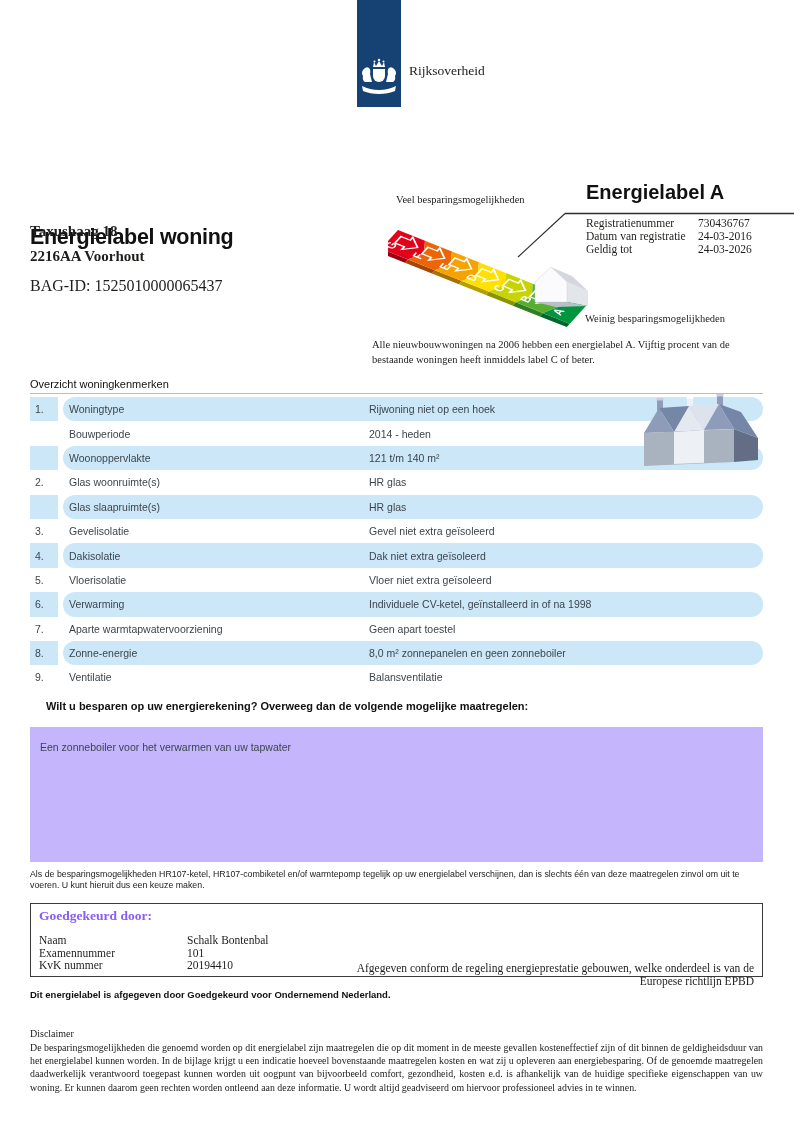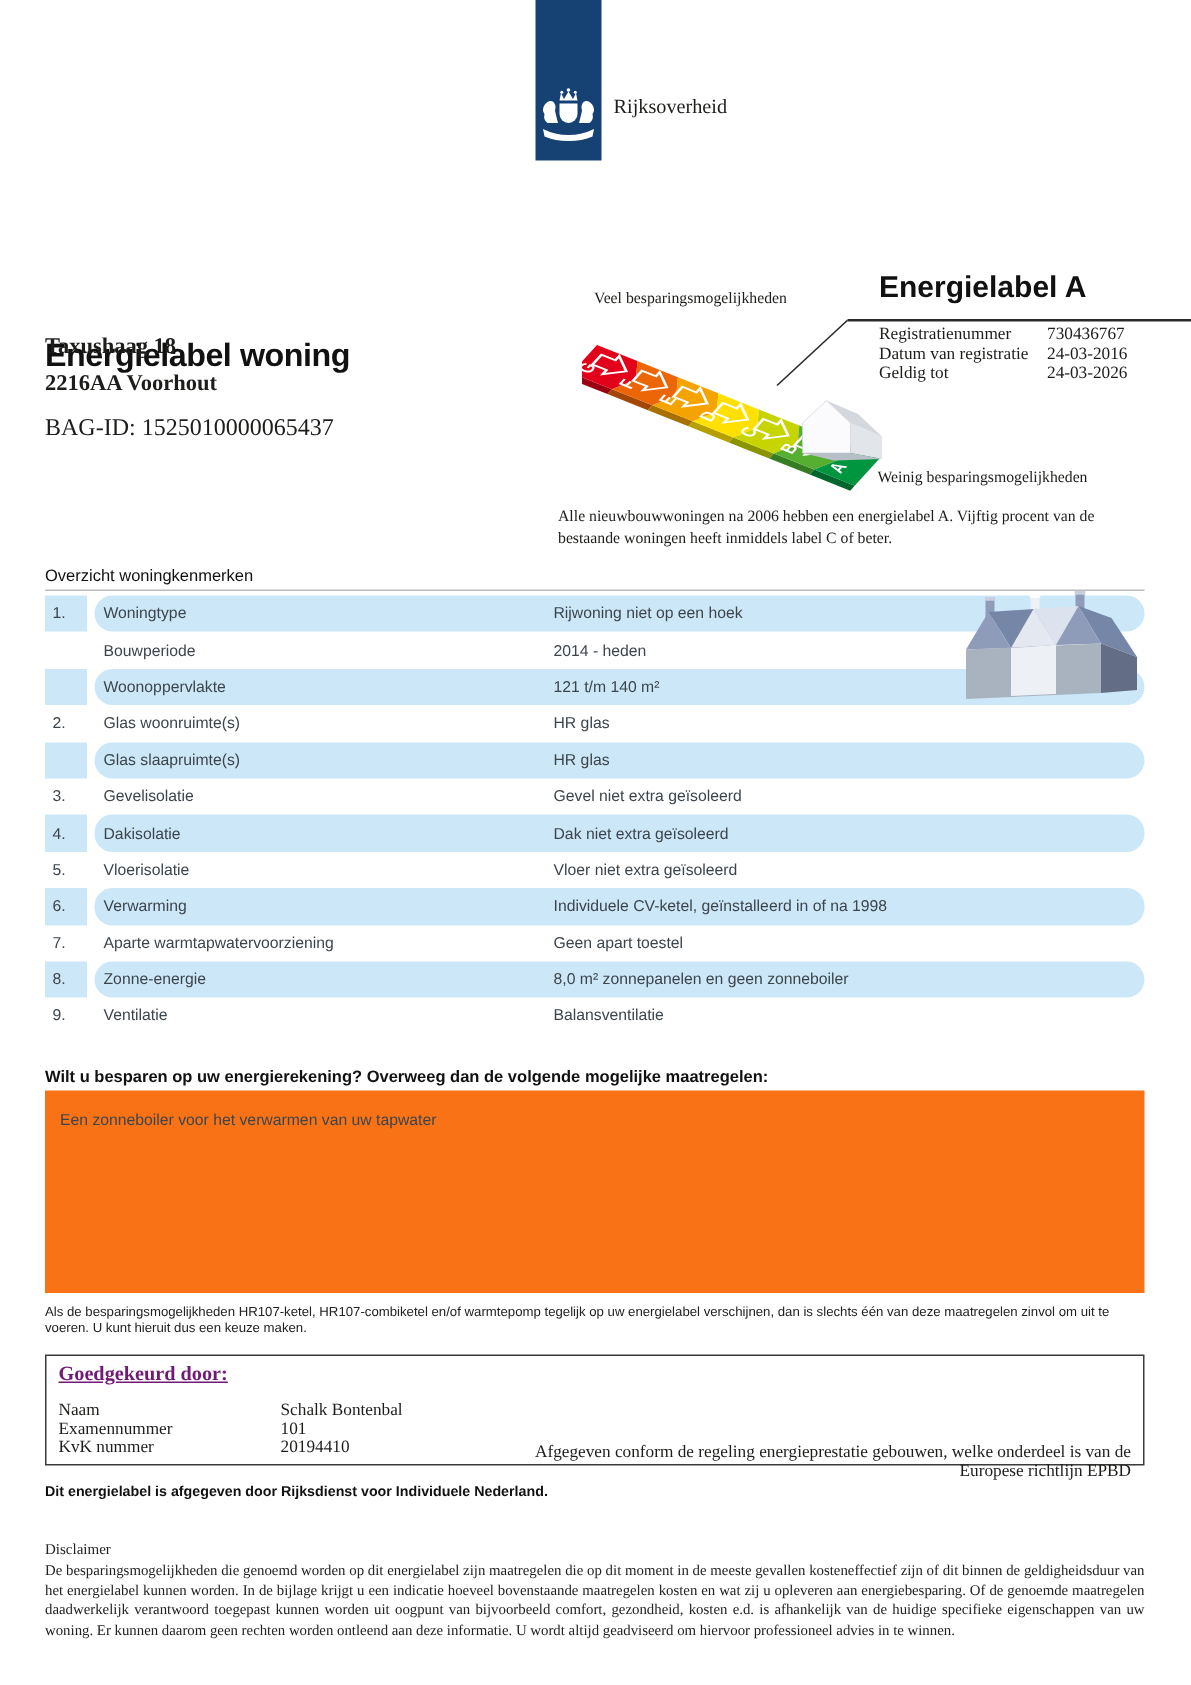--- a/index.html
+++ b/index.html
@@ -32,28 +32,28 @@
   .ftable{left:30px;top:397px;width:733px;font-size:10.5px;color:#3d454c;}
   .trow{display:flex;height:24.4px;align-items:center;}
   .tnum{width:28px;padding-left:5px;box-sizing:border-box;height:100%;display:flex;align-items:center;}
   .tgap{width:5px;height:100%;}
   .tmain{flex:1;height:100%;display:flex;align-items:center;padding-left:6px;box-sizing:border-box;border-radius:12px;}
   .tlabel{width:300px;}
   .tvalue{flex:1;}
   .blue .tnum,.blue .tmain{background:#cce8f8;}
 
   
-  .measures-heading{left:30px;top:700px;font-size:11px;font-weight:bold;color:#111;margin-top:12px;}
-  .measures-panel{left:30px;top:727px;width:733px;height:135px;background:#f97316;}
+  .measures-heading{left:46px;top:700px;font-size:11px;font-weight:bold;color:#111;}
+  .measures-panel{left:30px;top:727px;width:733px;height:135px;background:#c4b5fd;}
   .measure-item{padding:14px 0 0 10px;font-size:10.5px;color:#3d454c;}
   .measures-note{left:30px;top:869px;width:733px;font-size:8.8px;line-height:11px;color:#222;}
 
   
   .approval-box{left:30px;top:903px;width:731px;height:72px;border:1.6px solid #3a3a3a;box-sizing:content-box;}
-  .approval-heading{position:absolute;left:8px;top:4px;font-size:13.5px;font-weight:bold;color:#701a75;text-decoration:underline;}
+  .approval-heading{position:absolute;left:8px;top:4px;font-size:13.5px;font-weight:bold;color:#8b5cf6;}
   .approval-rows{position:absolute;left:8px;top:30px;font-size:11.5px;line-height:12.5px;}
   .approval-row{display:flex;}
   .approval-row .al{width:148px;}
   .conformity{position:absolute;right:8px;top:36px;width:420px;text-align:right;font-size:11.5px;line-height:12.5px;margin-top:22px;}
 
   
   .footer-bold{left:30px;top:988px;width:733px;font-size:9.5px;font-weight:bold;line-height:13px;color:#111;}
   .disclaimer-title{left:30px;top:1028px;font-size:10px;color:#222;}
   .disclaimer-body{left:30px;top:1041px;width:733px;font-size:9.9px;line-height:13.2px;text-align:justify;color:#222;}
 </style>
@@ -302,18 +302,18 @@
       </div>
       <div class="approval-row">
         <span class="al">KvK nummer</span>
         <span>20194410</span>
       </div>
     </div>
     <div class="conformity">Afgegeven conform de regeling energieprestatie gebouwen, welke onderdeel is van de Europese richtlijn EPBD</div>
   </div>
 
   <div class="abs footer-bold">
-    <div>Dit energielabel is afgegeven door Rijksdienst voor Individuele Nederland.</div>
+    <div>Dit energielabel is afgegeven door Goedgekeurd voor Ondernemend Nederland.</div>
   </div>
   <div class="abs disclaimer-title serif">Disclaimer</div>
   <div class="abs disclaimer-body serif">De besparingsmogelijkheden die genoemd worden op dit energielabel zijn maatregelen die op dit moment in de meeste gevallen kosteneffectief zijn of dit binnen de geldigheidsduur van het energielabel kunnen worden. In de bijlage krijgt u een indicatie hoeveel bovenstaande maatregelen kosten en wat zij u opleveren aan energiebesparing. Of de genoemde maatregelen daadwerkelijk verantwoord toegepast kunnen worden uit oogpunt van bijvoorbeeld comfort, gezondheid, kosten e.d. is afhankelijk van de huidige specifieke eigenschappen van uw woning. Er kunnen daarom geen rechten worden ontleend aan deze informatie. U wordt altijd geadviseerd om hiervoor professioneel advies in te winnen.</div>
 
 </div>
 
 </body></html>

